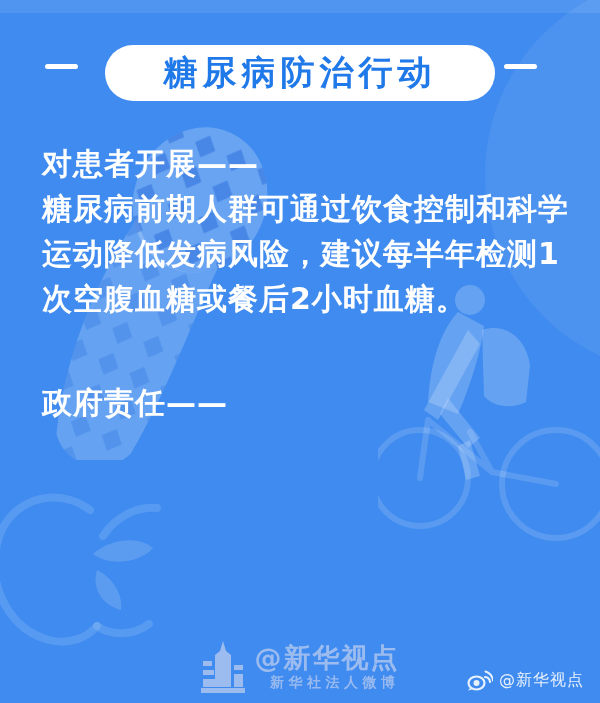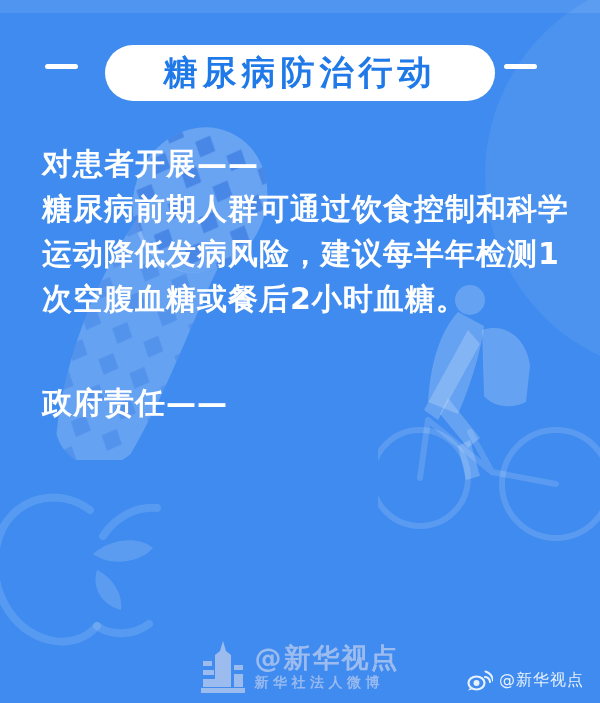--- a/index.html
+++ b/index.html
@@ -33,21 +33,21 @@
     letter-spacing:1px;white-space:pre-line;
   }
   
   .footer-logo{
     position:absolute;left:0;top:641px;width:600px;
     display:flex;align-items:center;justify-content:center;gap:10px;
     color:#9CBCF0;
   }
   .footer-texts{display:flex;flex-direction:column;}
   .footer-main{font-size:27px;font-weight:700;letter-spacing:2px;line-height:30px;}
-  .footer-sub{font-size:14px;font-weight:700;letter-spacing:4.5px;line-height:18px;opacity:.95;}
+  .footer-sub{font-size:14px;font-weight:700;letter-spacing:4.5px;line-height:18px;opacity:.95;text-align:right;}
   
   .watermark{
     position:absolute;right:16px;bottom:12px;
     display:flex;align-items:center;gap:6px;
     color:rgba(255,255,255,0.88);font-size:16px;font-weight:400;letter-spacing:1px;
   }
 </style>
 </head>
 <body>
 

